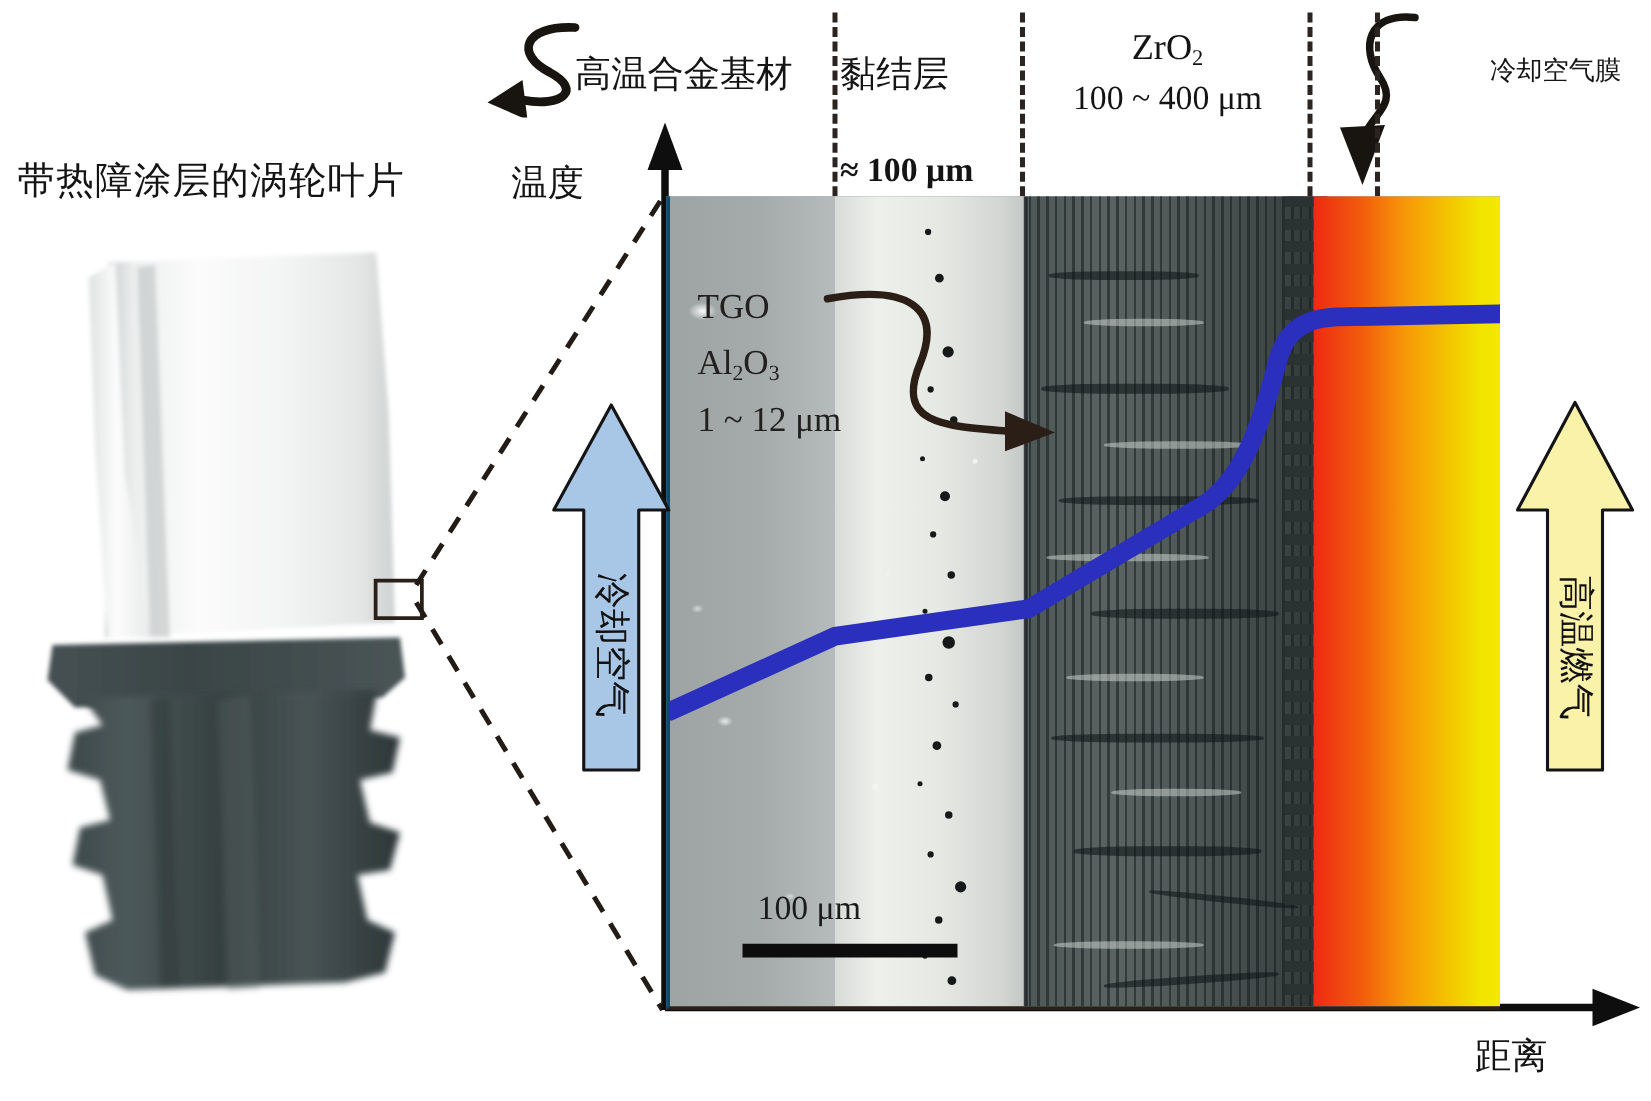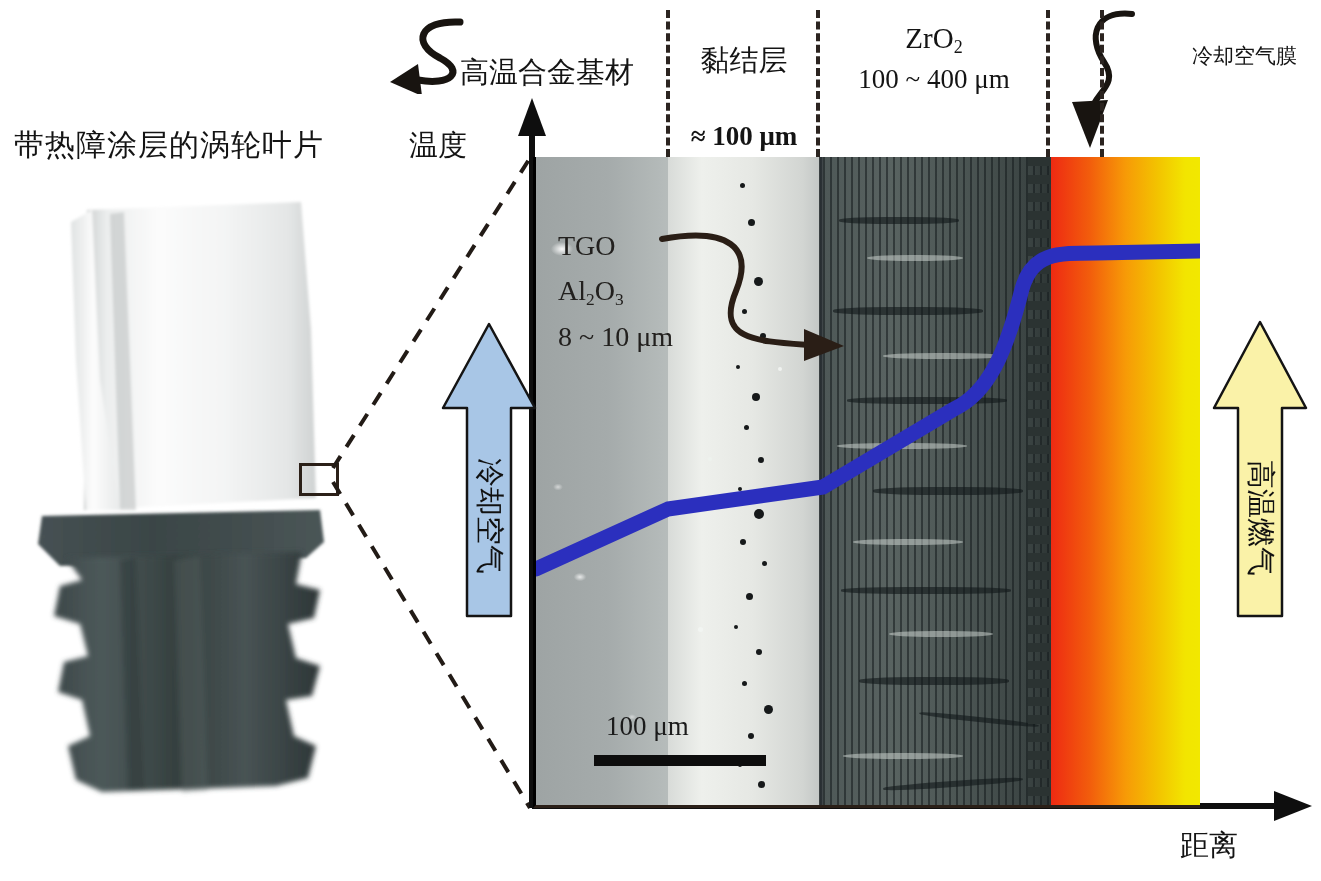--- a/index.html
+++ b/index.html
@@ -5,37 +5,37 @@
   html,body{margin:0;padding:0;background:#fff;}
   body{width:1321px;height:881px;position:relative;overflow:hidden;
        font-family:"Liberation Serif","DejaVu Serif",serif;color:#1a1a1a;}
   .abs{position:absolute;}
   .nosel{user-select:none;}
 
   
   .cn{font-family:"Liberation Serif","DejaVu Serif",serif;color:#141414;
       white-space:nowrap;line-height:1.15;}
   #blade-caption{left:14px;top:128px;font-size:30px;letter-spacing:1px;}
-  #axis-y-label{left:409px;top:131px;font-size:29px;font-family:Liberation Mono, monospace;}
+  #axis-y-label{left:409px;top:131px;font-size:29px;}
   #axis-x-label{left:1180px;top:829px;font-size:29px;}
 
   .hdr{font-size:29px;white-space:nowrap;text-align:center;}
   sub{font-size:.62em;vertical-align:-.28em;}
 
-  #lbl-substrate{left:460px;top:44px;font-size:29px;white-space:nowrap;margin-top:12px;}
-  #lbl-bond{left:672px;top:44px;width:144px;text-align:center;}
+  #lbl-substrate{left:460px;top:44px;font-size:29px;white-space:nowrap;}
+  #lbl-bond{left:672px;top:44px;width:144px;text-align:left;}
   #lbl-bond .t2{margin-top:44px;font-size:27px;font-weight:bold;}
   #lbl-cer{left:822px;top:22px;width:224px;text-align:center;}
   #lbl-cer .t2{margin-top:4px;}
   #lbl-cer .t3{margin-top:6px;font-size:27px;}
   #lbl-film{left:1192px;top:44px;font-size:21px;white-space:nowrap;}
 
   
   #micro{left:533px;top:157px;width:664px;height:648px;overflow:hidden;
-         border-left:3px solid #000000;border-bottom:3px solid #2b2018;
+         border-left:3px solid #0c4a6e;border-bottom:3px solid #2b2018;
          background:#9aa0a0;}
   .layer{position:absolute;top:0;bottom:0;}
 
   
   #L-sub{left:0;width:132px;
     background:
       radial-gradient(ellipse 16px 10px at 26px 92px,rgba(255,255,255,.95),rgba(255,255,255,0) 70%),
       radial-gradient(ellipse 9px 6px at 44px 420px,rgba(255,255,255,.75),rgba(255,255,255,0) 70%),
       radial-gradient(ellipse 7px 5px at 22px 330px,rgba(255,255,255,.55),rgba(255,255,255,0) 70%),
       radial-gradient(ellipse 6px 4px at 96px 560px,rgba(255,255,255,.5),rgba(255,255,255,0) 70%),
@@ -249,21 +249,21 @@
     <span class="hi" style="left:20px;top:596px;width:120px;height:6px;"></span>
     <span class="str" style="left:60px;top:624px;width:140px;height:6px;transform:rotate(-4deg);"></span>
   </div>
   <div id="cer-edge"></div>
 
   <div class="layer" id="L-gas"></div>
 
   <div id="tgo-txt">
     <div>TGO</div>
     <div><span>Al</span><sub>2</sub><span>O</span><sub>3</sub></div>
-    <div>8 ~ 10 μm</div>
+    <div>1 ~ 12 μm</div>
   </div>
 
   <svg style="position:absolute;left:122px;top:74px;" width="190" height="135">
     <path d="M4,8 C70,-4 96,16 78,60 C58,108 96,110 150,114" fill="none" stroke="#2a1e16" stroke-width="6" stroke-linecap="round"></path>
     <polygon points="146,98 186,115 146,130" fill="#2a1e16"></polygon>
   </svg>
 
   <div id="scaletxt" class="nosel">100 μm</div>
   <div id="scalebar"></div>
 

